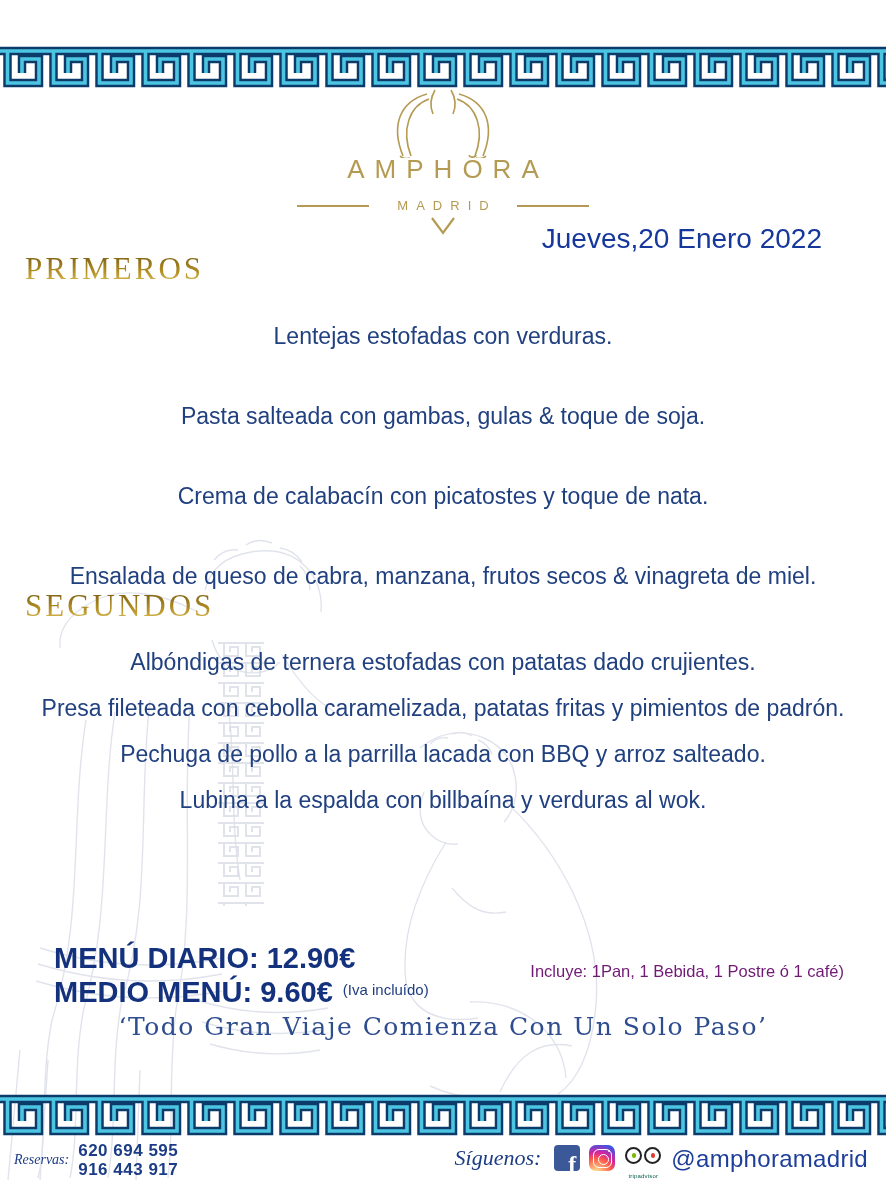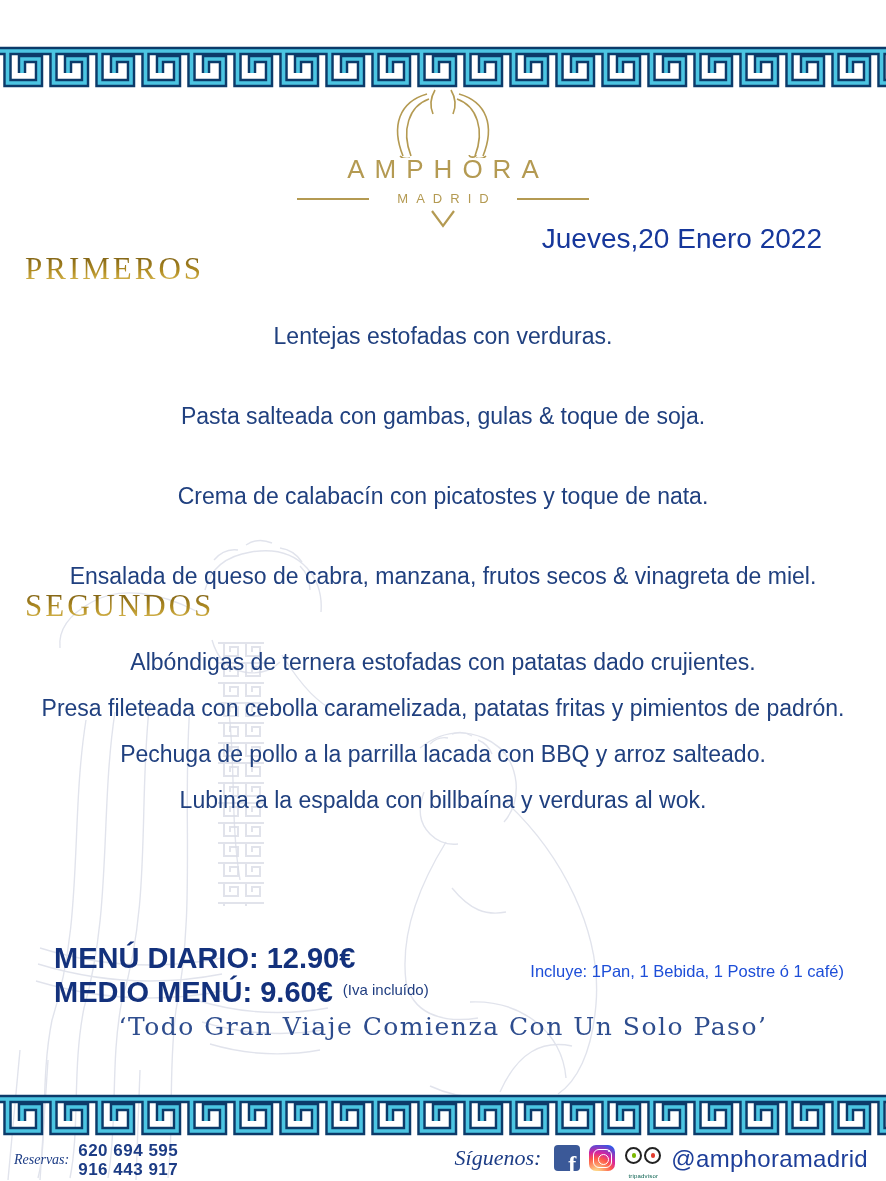--- a/index.html
+++ b/index.html
@@ -14,21 +14,21 @@
 
   
   .watermark{position:absolute;inset:0;z-index:0;pointer-events:none;}
 
   
   .logo{position:absolute;top:88px;left:50%;transform:translateX(-50%);
         width:340px;text-align:center;z-index:2;}
   .logo .amphora-draw{margin:0 auto;}
   .brand-name{color:#b49a52;font-size:26px;letter-spacing:10px;padding-left:10px;
               font-weight:400;margin-top:-4px;white-space:nowrap;}
-  .madrid-row{display:flex;align-items:center;justify-content:center;gap:20px;margin-top:6px;text-align:center;}
+  .madrid-row{display:flex;align-items:center;justify-content:center;gap:20px;margin-top:13px;text-align:center;}
   .madrid-row .rule{width:72px;border-top:2px solid #b49a52;}
   .brand-city{color:#b49a52;font-size:13px;letter-spacing:8px;padding-left:8px;font-weight:400;}
   .v-draw{margin:3px auto 0;}
 
   
   .date{position:absolute;top:223px;right:64px;font-size:28px;color:#16379b;z-index:2;}
 
   
   .gold-title{position:absolute;left:25px;font-family:"Liberation Serif",serif;
               font-size:31px;letter-spacing:3px;color:#a8841f;z-index:2;white-space:nowrap;}
@@ -45,21 +45,21 @@
                align-items:center;z-index:2;}
   .primeros-list{top:322px;gap:52px;}
   .segundos-list{top:648px;gap:18px;}
   .course{font-size:23px;line-height:28px;color:#20407f;text-align:center;white-space:nowrap;}
 
   
   .prices{position:absolute;left:18px;top:941px;z-index:2;color:#13317c;}
   .price-line{font-size:29px;font-weight:600;line-height:34px;white-space:nowrap;margin-left:36px;}
   .iva-note{display:inline-block;font-size:15px;font-weight:400;color:#1f3d80;
             transform:translateY(-7px);margin-left:10px;letter-spacing:0;}
-  .includes-note{position:absolute;top:962px;right:42px;font-size:16.5px;color:#1d4ed8;z-index:2;}
+  .includes-note{position:absolute;top:962px;right:42px;font-size:16.5px;color:#701a75;z-index:2;}
 
   
   .quote{position:absolute;top:1012px;left:0;right:0;text-align:center;z-index:2;
          font-family:"DejaVu Serif",serif;font-size:25px;letter-spacing:1.5px;color:#2e4d8e;}
 
   
   .footer{position:absolute;top:1139px;left:0;right:0;height:42px;display:flex;
           align-items:center;justify-content:space-between;padding:0 18px 0 14px;z-index:2;}
   .reservas-group{display:flex;align-items:center;gap:9px;}
   .script-label{font-family:"Liberation Serif",serif;font-style:italic;

